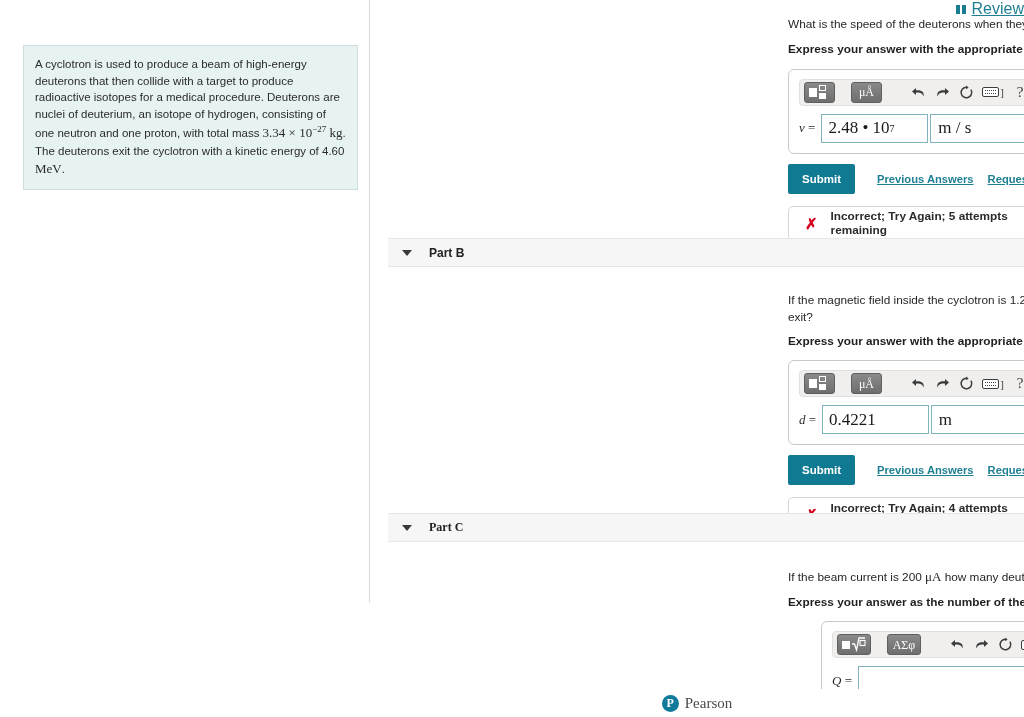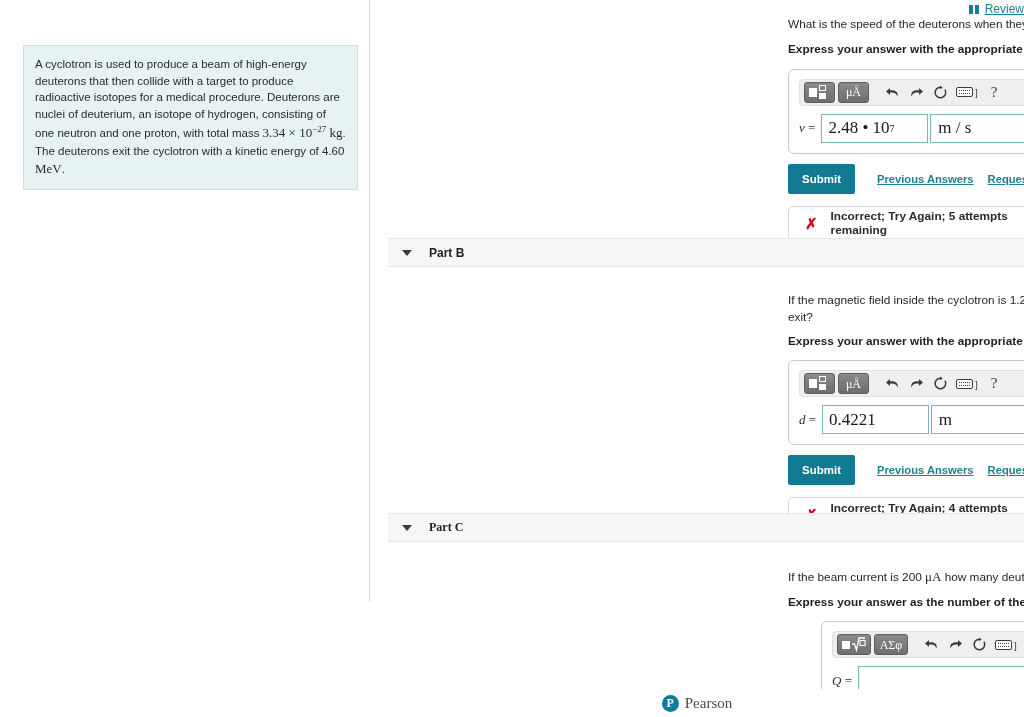--- a/index.html
+++ b/index.html
@@ -35,21 +35,21 @@
 
   .review-bar {
     position: absolute; right: 0px; top: 1px; height: 16px;
     display: flex; align-items: center; gap: 5px;
   }
   .book-icon { display:inline-block; width: 11px; height: 9px; position: relative; }
   .book-icon span { position:absolute; top:0; width:4px; height:9px; background:#1a7c90; }
   .book-icon span:nth-child(1){ left:0; }
   .book-icon span:nth-child(2){ left:6px; }
   .review-link {
-    color: #1f7f93; font-size: 12px; text-decoration: underline; cursor: pointer;
+    color: #1f7f93; font-size: 16px; text-decoration: underline; cursor: pointer;
     white-space: nowrap;
   }
 
   .qtext {
     font-size: 11.8px; color: #262626; line-height: 1.4;
     margin: 0 0 9px 0;
   }
   .qtext-bold { font-size: 11.8px; color: #1f1f1f; font-weight: bold; margin: 0; }
 
   .sec-inner { position: absolute; }
@@ -60,21 +60,21 @@
     padding: 9px 10px 10px 10px; display: inline-block;
   }
   .toolbar {
     background: #f0efee; border: 1px solid #e2e0df; border-radius: 4px;
     height: 27px; display: flex; align-items: center; gap: 0px;
     padding: 0 7px 0 4px; width: 100%;
   }
   .tb-btn {
     width: 31px; height: 21px; border-radius: 3px;
     background: linear-gradient(#8a8a8a, #6e6e6e);
-    border: 1px solid #5f5f5f; margin-right: 3px;
+    border: 1px solid #5f5f5f; margin-right: 16px;
     display: flex; align-items: center; justify-content: center;
     cursor: pointer;
   }
   .tb-btn.wide { width: 34px; }
   .tb-btn-label {
     color: #ffffff; font-family: "Liberation Serif", serif; font-size: 12px;
     line-height: 1;
   }
   .tmpl-icon { position: relative; width: 21px; height: 15px; }
   .tmpl-icon i { position: absolute; display: block; }

